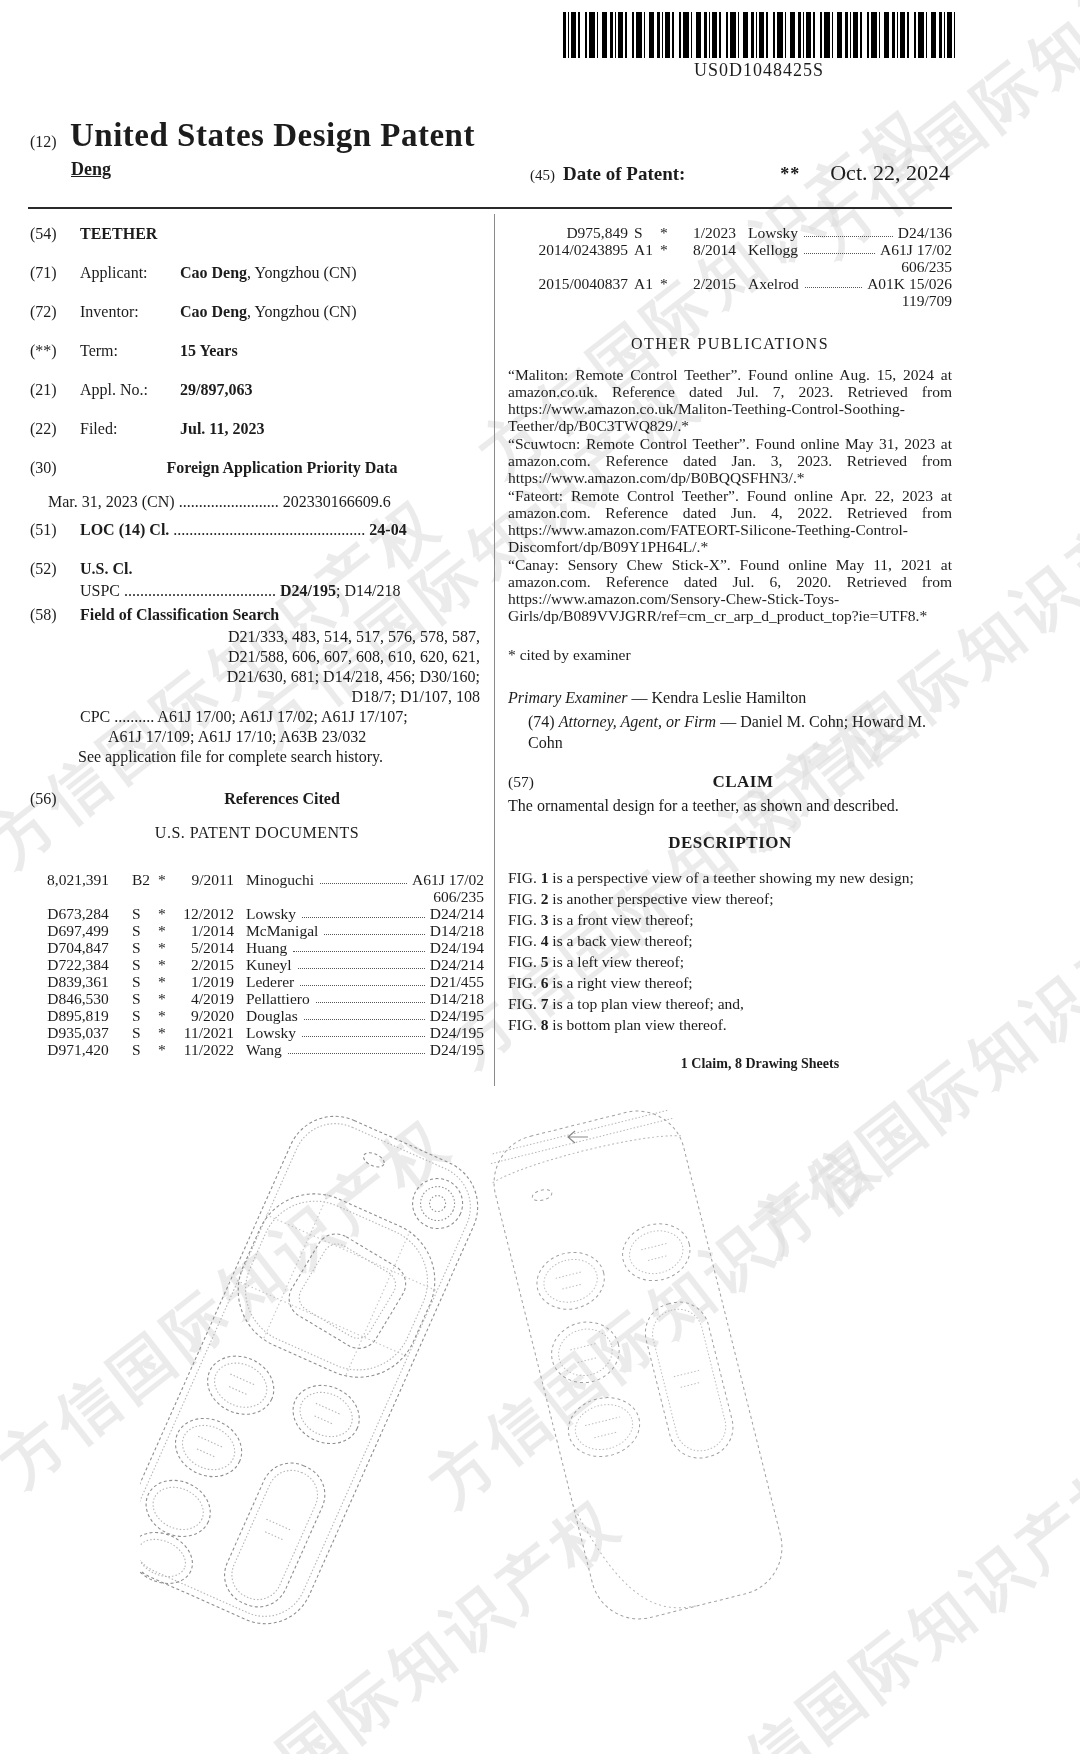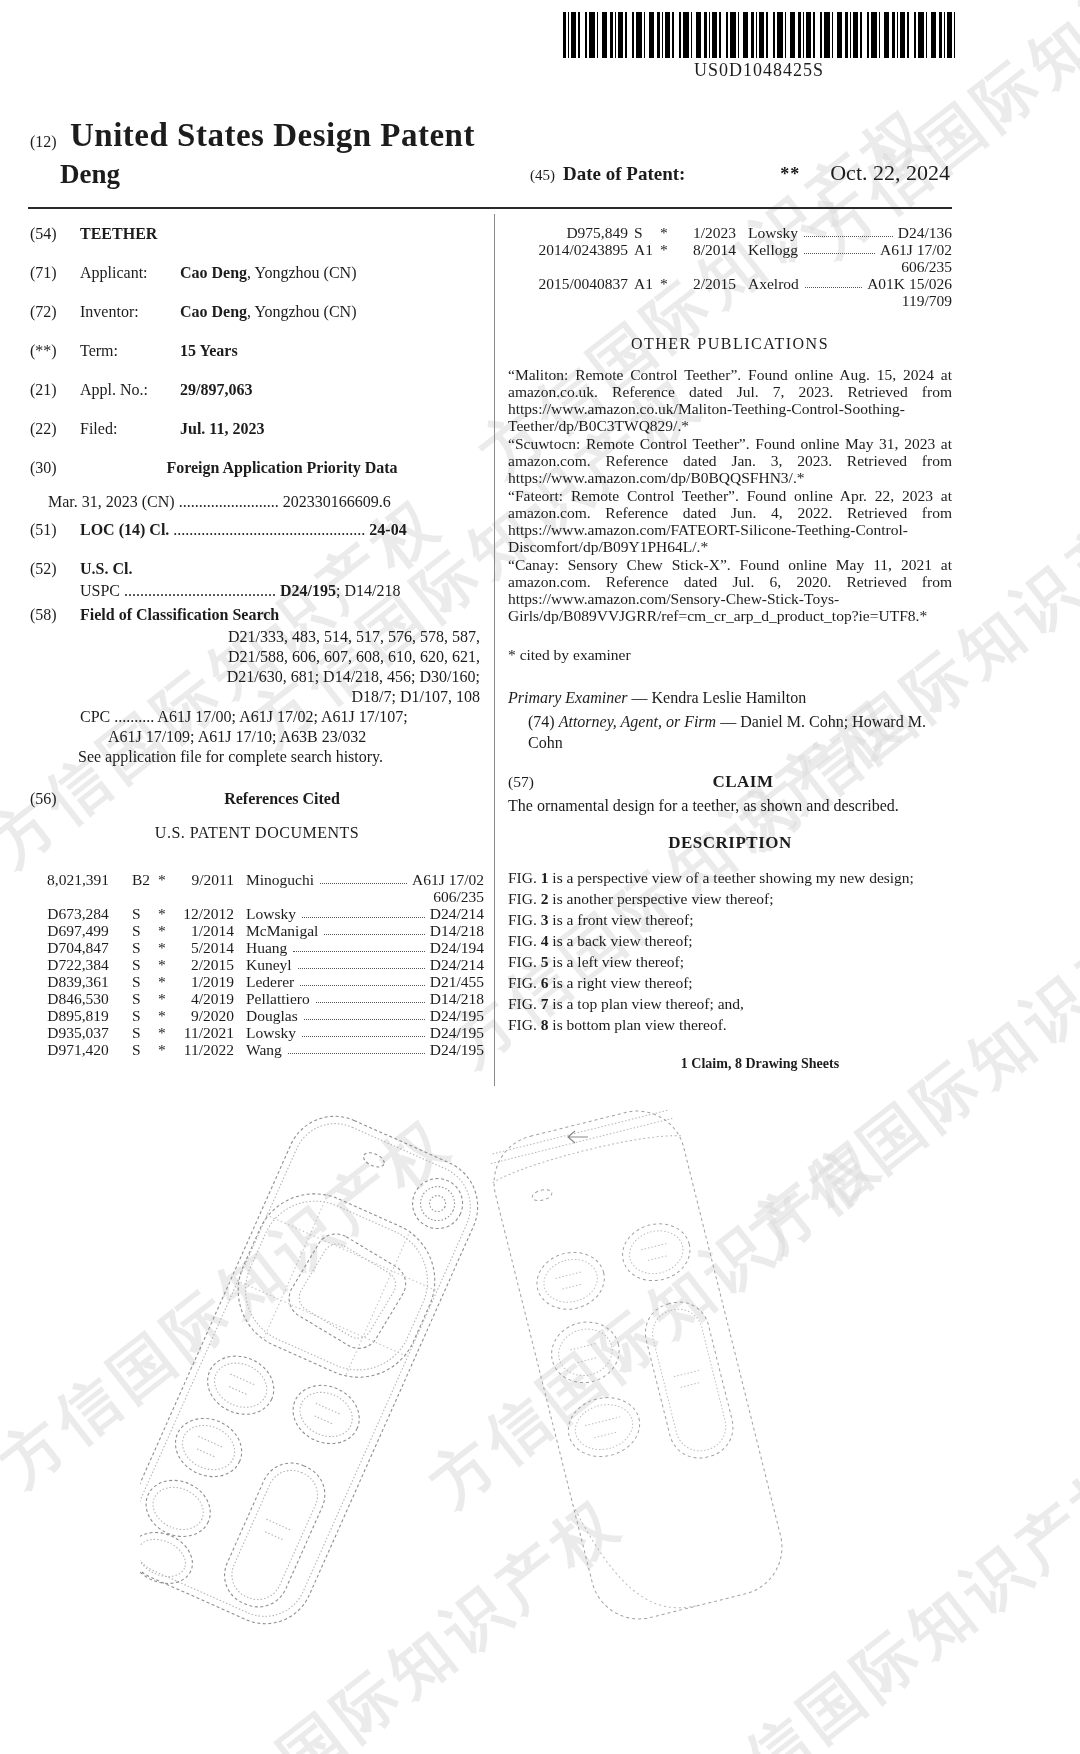--- a/index.html
+++ b/index.html
@@ -15,21 +15,21 @@
   .barcode{position:absolute;left:563px;top:12px;width:392px;height:46px;
     background:
       repeating-linear-gradient(90deg,#000 0 3px,#fff 3px 5px,#000 5px 6px,#fff 6px 8px,
         #000 8px 13px,#fff 13px 15px,#000 15px 17px,#fff 17px 22px,#000 22px 24px,#fff 24px 26px,
         #000 26px 32px,#fff 32px 34px,#000 34px 35px,#fff 35px 39px,#000 39px 44px,#fff 44px 47px);}
   .barcode-num{position:absolute;left:563px;top:60px;width:392px;text-align:center;
     font-size:18px;letter-spacing:1px;}
   
   .hdr-kind{position:absolute;left:30px;top:133px;font-size:16px;}
   .hdr-title{position:absolute;left:70px;top:117px;font-size:33px;font-weight:bold;letter-spacing:.5px;}
-  .hdr-surname{position:absolute;left:60px;top:159px;font-size:27px;font-weight:bold;}
+  .hdr-surname{position:absolute;left:71px;top:159px;font-size:18px;font-weight:bold;text-decoration:underline;}
   .hdr-pn{position:absolute;left:530px;top:128px;width:420px;display:flex;align-items:baseline;}
   .hdr-dt{position:absolute;left:530px;top:160px;width:420px;display:flex;align-items:baseline;}
   .hnum{font-size:15px;margin-right:8px;}
   .hlabel{font-size:19px;font-weight:bold;}
   .hval{font-size:23px;font-weight:bold;margin-left:auto;}
   .hstars{font-size:18px;font-weight:bold;margin-left:auto;letter-spacing:1px;}
   .hval2{font-size:22px;font-weight:normal;margin-left:30px;}
   .hdr-rule{position:absolute;left:28px;top:207px;width:924px;height:0;border-top:2px solid #2a2a2a;}
   .col-divider{position:absolute;left:494px;top:214px;width:0;height:872px;border-left:1px solid #8a8a8a;}
   

